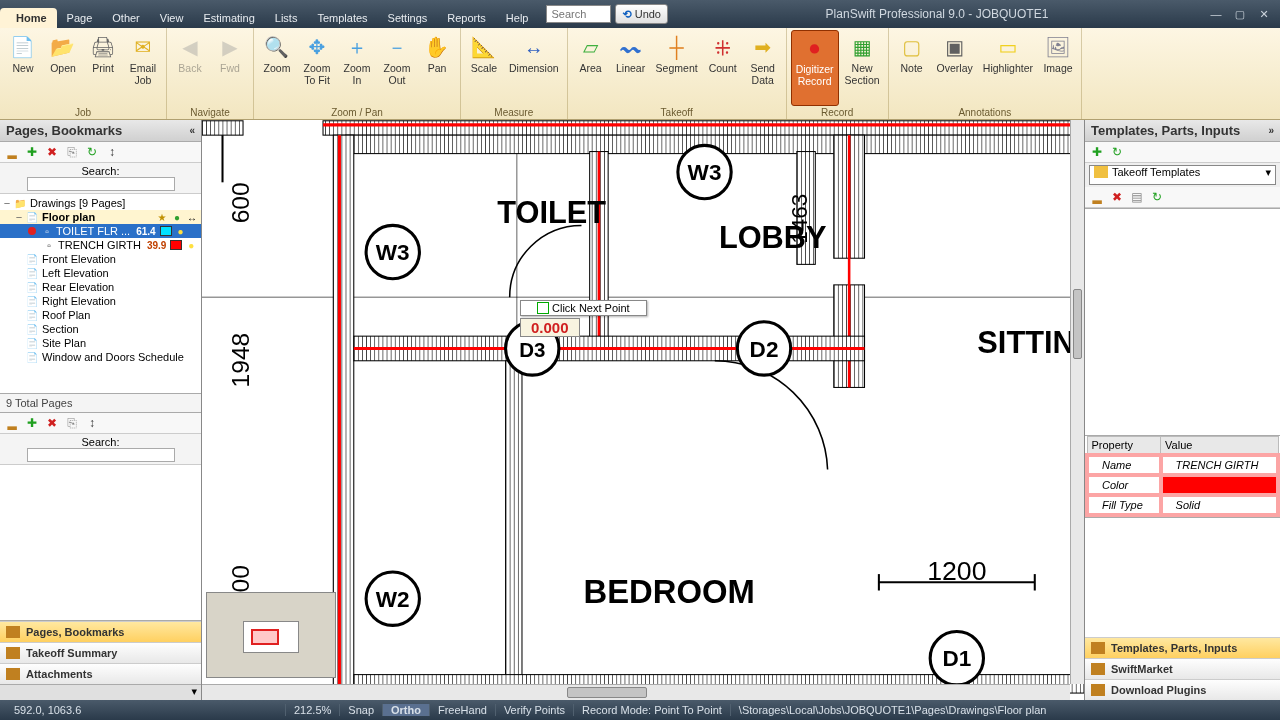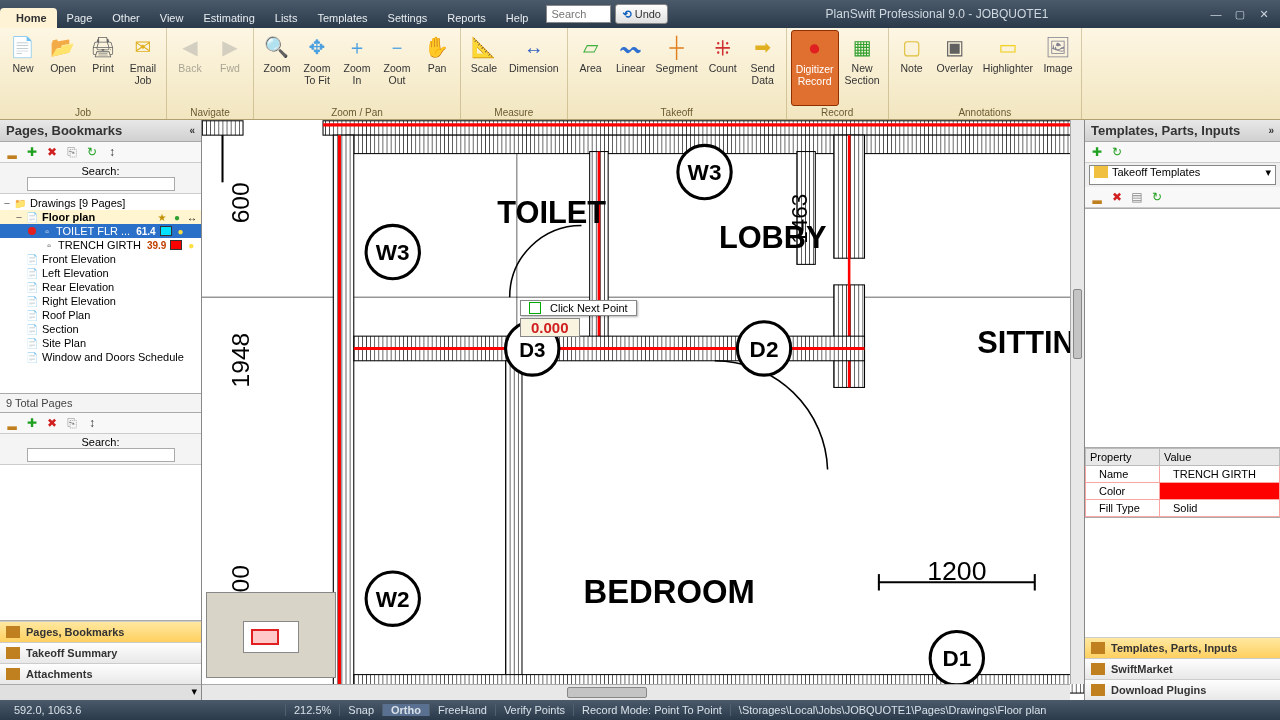--- a/index.html
+++ b/index.html
@@ -57,38 +57,38 @@
 .acc-item.active { background:linear-gradient(#ffe8a0,#ffd060);}
 .acc-item .aico { width:14px; height:12px; background:#c08020;}
 
 
 .canvas-wrap { flex:1; position:relative; background:#fff; overflow:hidden;}
 .canvas { position:absolute; inset:0; }
 .canvas svg { width:100%; height:100%; }
 .mini { position:absolute; left:4px; bottom:22px; width:130px; height:86px; background:#d8d4c8; border:1px solid #888;}
 .mini .mini-inner { position:absolute; left:36px; top:28px; width:56px; height:32px; background:#fff; border:1px solid #888;}
 .mini .mini-sel { position:absolute; left:44px; top:36px; width:28px; height:16px; border:2px solid #e02020; background:rgba(255,120,120,0.4);}
-.hint { position:absolute; left:318px; top:180px; background:#fff; border:1px solid #888; padding:1px 8px; font-size:11px; display:flex; align-items:center; gap:9px; box-shadow:1px 1px 2px rgba(0,0,0,0.3);}
+.hint { position:absolute; left:318px; top:180px; background:#fff; border:1px solid #888; padding:1px 16px; font-size:11px; display:flex; align-items:center; gap:3px; box-shadow:1px 1px 2px rgba(0,0,0,0.3);}
 .hint .hico { width:12px; height:12px; border:1px solid #0a0;}
 .measure { position:absolute; left:318px; top:198px; background:#f8f4e0; border:1px solid #888; padding:0 10px; font-size:15px; font-weight:bold; color:#d02020;}
 .scrollbar-h { position:absolute; bottom:0; left:0; right:14px; height:16px; background:#e8e8e8; border-top:1px solid #aaa;}
 .scrollbar-h .thumb { position:absolute; left:42%; top:2px; width:80px; height:11px; background:#c4c4c4; border:1px solid #888; border-radius:2px;}
 .scrollbar-v { position:absolute; top:0; right:0; bottom:16px; width:14px; background:#e8e8e8; border-left:1px solid #aaa;}
 .scrollbar-v .thumb { position:absolute; top:30%; left:2px; height:70px; width:9px; background:#c4c4c4; border:1px solid #888; border-radius:2px;}
 
 
 .right-panel { width:196px; background:#efefef; border-left:1px solid #888; display:flex; flex-direction:column;}
 .combo { margin:2px 4px; height:20px; background:#fff; border:1px solid #888; display:flex; align-items:flex-start; padding:0 4px; font-size:11px;}
 .combo .cico { width:14px; height:12px; background:#f0c040; margin-right:4px;}
 .combo .cdrop { margin-left:auto;}
 .right-spacer { flex:1; background:#fff; border-top:1px solid #aaa; border-bottom:1px solid #aaa;}
 .prop-grid { background:#fff; font-size:11px;}
 .prop-grid table { width:100%; border-collapse:collapse;}
 .prop-grid th { background:#e8e8e8; text-align:left; padding:2px 4px; border:1px solid #bbb; font-weight:normal;}
-.prop-grid td { padding:2px 13px; border:1px solid #fca5a5;}
+.prop-grid td { padding:2px 13px; border:4px solid #fca5a5;font-style:italic;}
 .prop-grid .colorcell { background:#ff0000;}
 
 
 .statusbar { height:20px; background:linear-gradient(#4a5a6a,#2a3a4a); display:flex; align-items:center; color:#d8e0e8; font-size:11px; padding:0 6px; gap:0;}
 .statusbar .sseg { padding:0 8px; border-right:1px solid #50606f;}
 .statusbar .sseg.active { background:#5a7090;font-weight:bold;}
 .statusbar .coords { width:280px;}
 </style>
 </head>
 <body>

